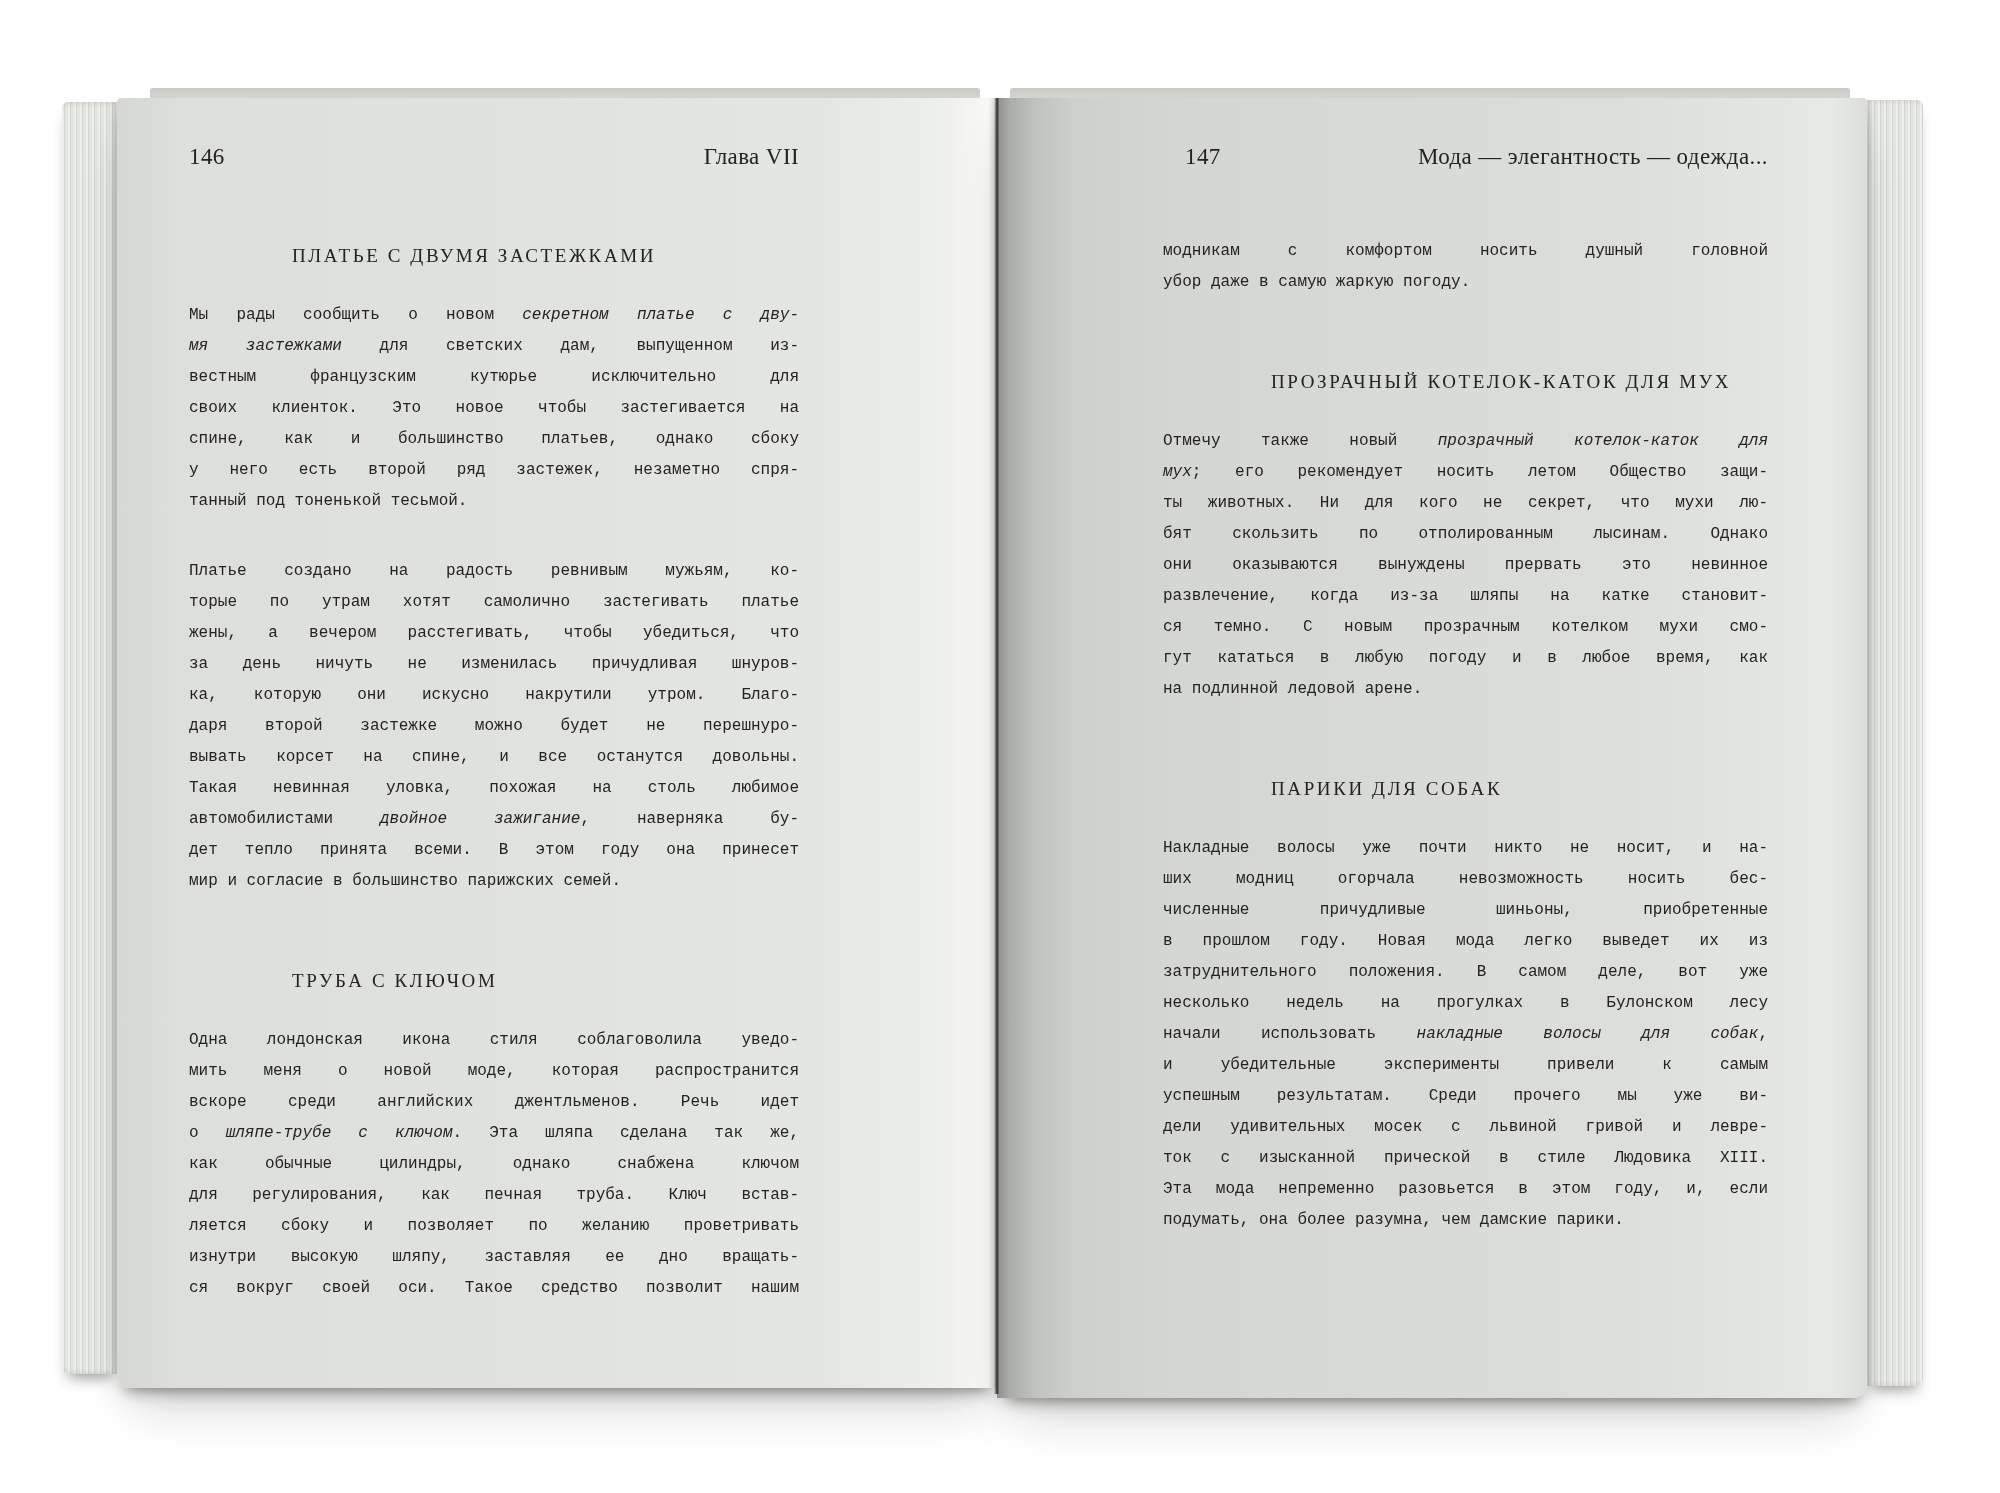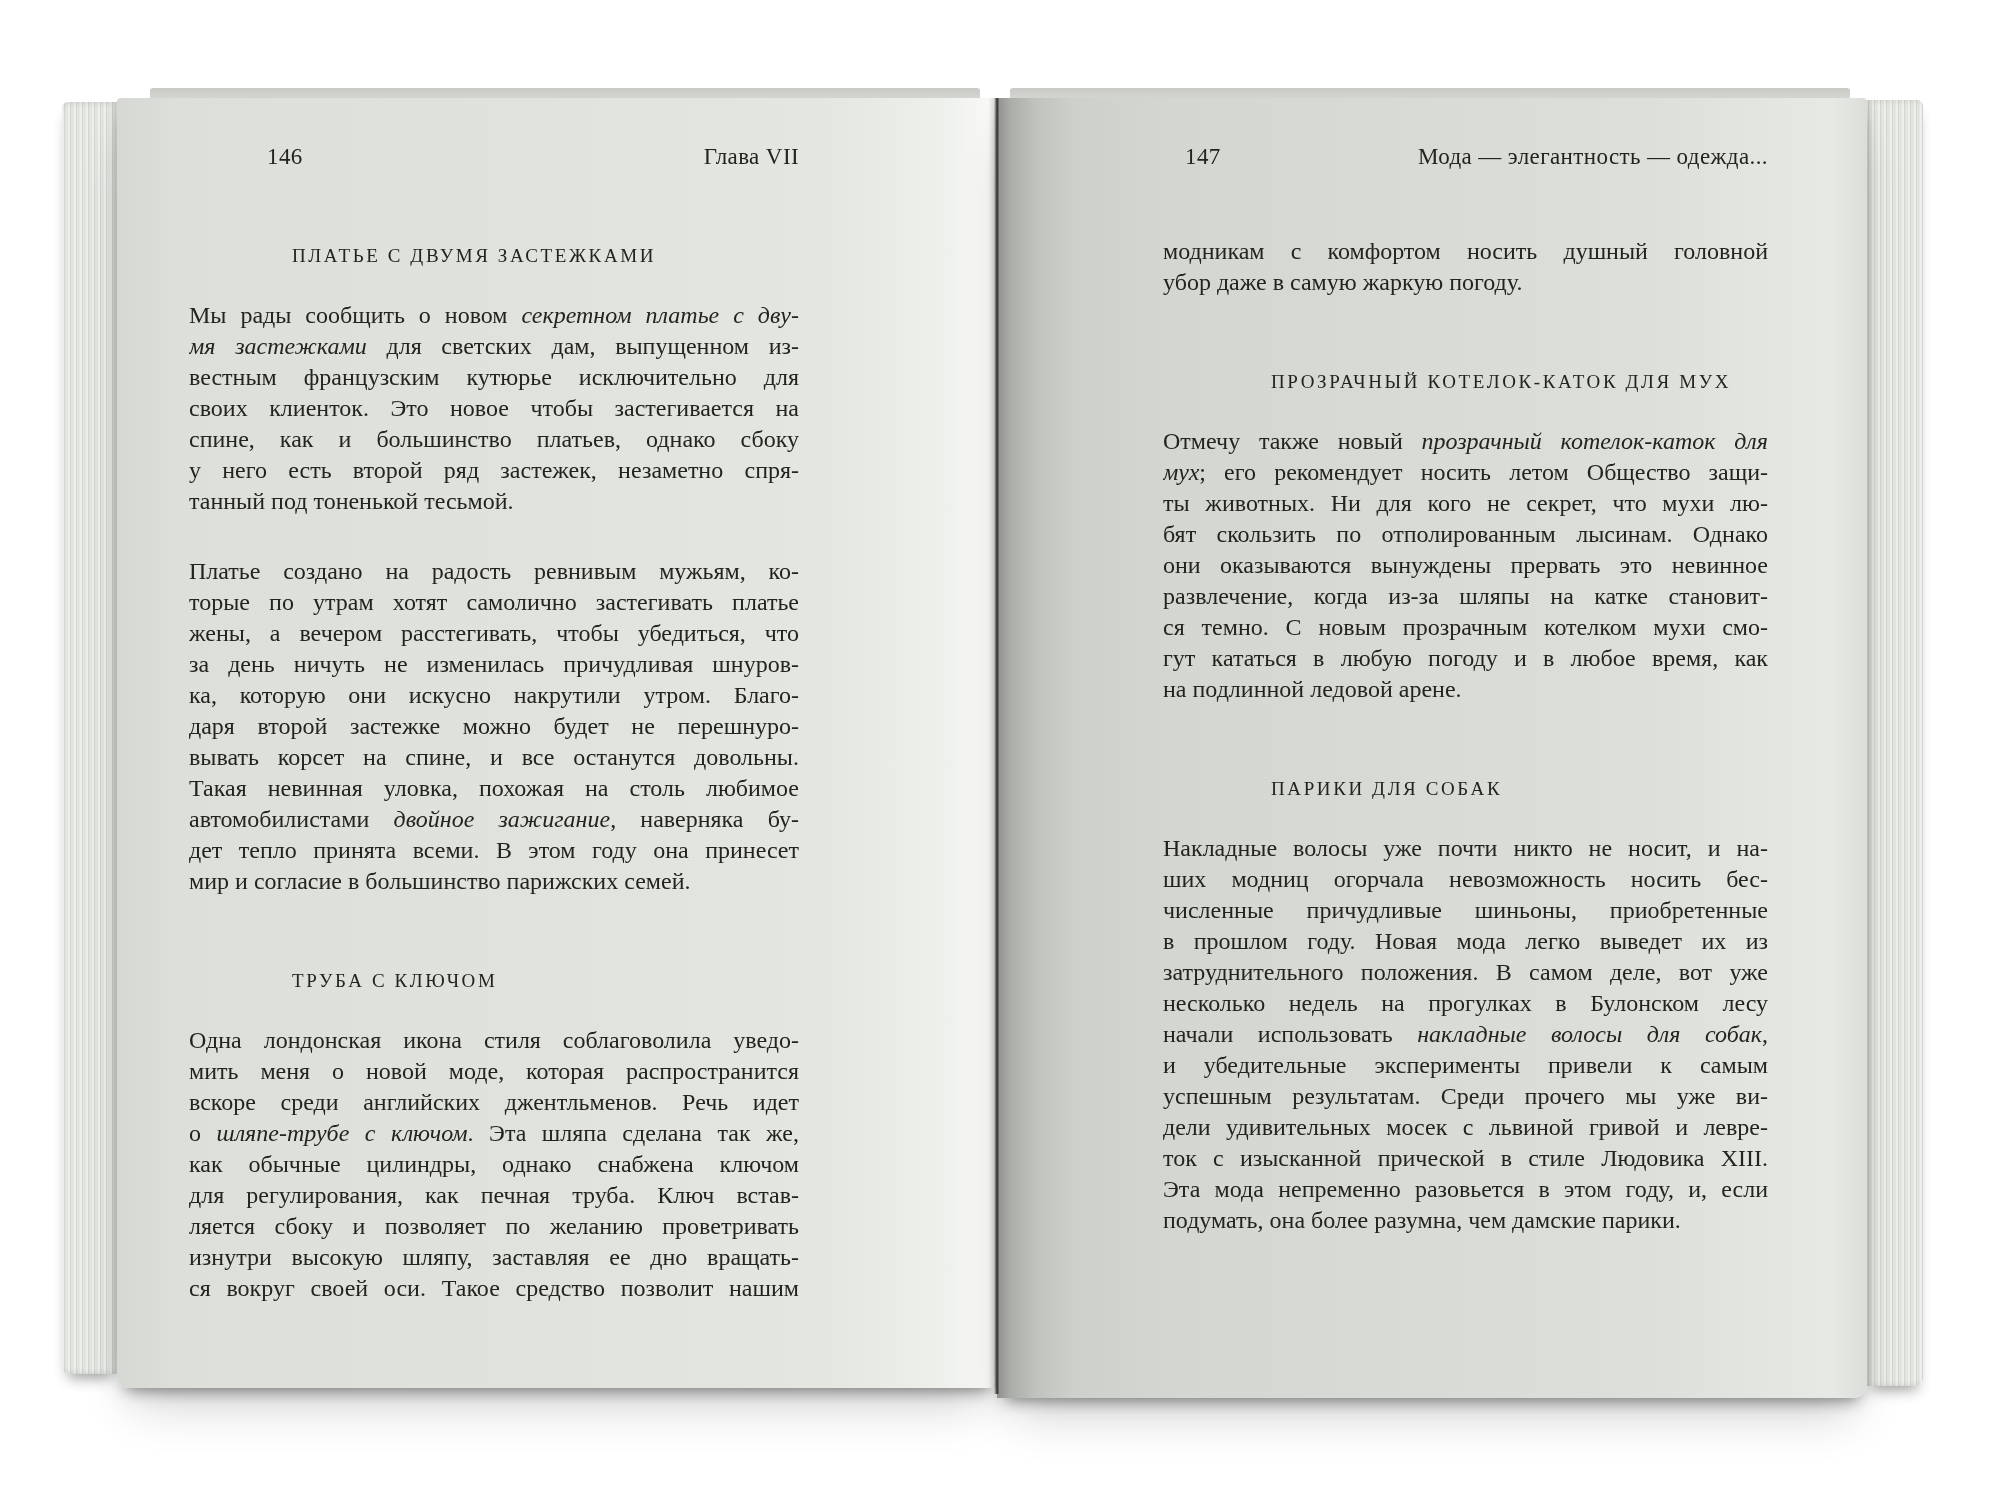--- a/index.html
+++ b/index.html
@@ -71,31 +71,31 @@
   }
 
   .content { position: absolute; top: 43px; }
   .page.left  .content { left: 72px;  width: 610px; }
   .page.right .content { left: 166px; width: 605px; }
 
   .page-header {
     display: flex; justify-content: space-between; align-items: baseline;
     font-size: 23px; line-height: 31px; letter-spacing: .4px;
   }
-  .page.left  .page-header .page-number { margin-left: 78px; }
+  .page.left  .page-header .page-number { }
   .page.right .page-header .page-number { margin-left: 22px; text-align: right; }
 
   .heading {
     font-size: 19px; line-height: 22px; letter-spacing: 2.6px;
     margin: 73px 0 33px 0;
   }
   .page.left  .heading { margin-left: 103px; }
   .page.right .heading { margin-left: 108px; }
 
-  .para { font-size: 24px; line-height: 31px; }
+  .para { font-size: 16px; line-height: 31px; font-family: Liberation Mono, monospace; }
   .para + .para { margin-top: 39px; }
   .blocks > .para:first-child { margin-top: 64px; }
 
   .line {
     text-align: justify; text-align-last: justify;
     height: 31px; overflow: hidden;
   }
   .line.last { text-align-last: left; }
   em { font-style: italic; }
 </style>

